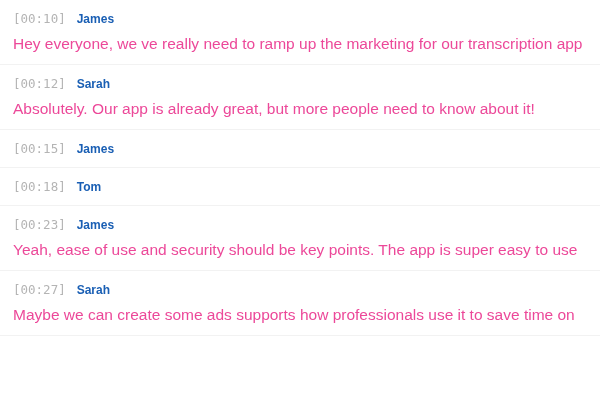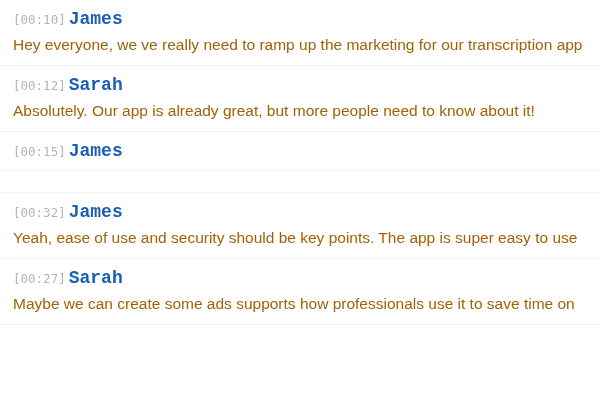--- a/index.html
+++ b/index.html
@@ -42,33 +42,33 @@
   .entry-timestamp {
     font-family: "DejaVu Sans Mono", "Liberation Mono", monospace;
     font-size: 12.5px;
     color: #b4b4b4;
     letter-spacing: 0px;
     line-height: 16px;
     flex: 0 0 auto;
   }
 
   .entry-speaker {
-    font-family: Liberation Mono, monospace;
-    font-size: 18px;
+    font-family: Liberation Sans, sans-serif;
+    font-size: 12px;
     font-weight: bold;
     color: #1a5fb4;
-    margin-left: 3px;
+    margin-left: 11px;
     line-height: 16px;
     flex: 0 0 auto;
   }
 
   .entry-text {
     font-family: "Liberation Sans", sans-serif;
     font-size: 15.5px;
-    color: #a16207;
+    color: #ec4899;
     line-height: 21px;
     padding: 6px 0 0 13px;
     white-space: nowrap;
     overflow: hidden;
     text-overflow: clip;
   }
 </style>
 </head>
 <body>
 
@@ -91,25 +91,29 @@
   </div>
 
   <div class="transcript-entry">
     <div class="entry-header">
       <span class="entry-timestamp">[00:15]</span>
       <span class="entry-speaker">James</span>
     </div>
   </div>
 
   <div class="transcript-entry">
+    <div class="entry-header">
+      <span class="entry-timestamp">[00:18]</span>
+      <span class="entry-speaker">Tom</span>
+    </div>
   </div>
 
   <div class="transcript-entry">
     <div class="entry-header">
-      <span class="entry-timestamp">[00:32]</span>
+      <span class="entry-timestamp">[00:23]</span>
       <span class="entry-speaker">James</span>
     </div>
     <div class="entry-text">Yeah, ease of use and security should be key points. The app is super easy to use</div>
   </div>
 
   <div class="transcript-entry">
     <div class="entry-header">
       <span class="entry-timestamp">[00:27]</span>
       <span class="entry-speaker">Sarah</span>
     </div>

